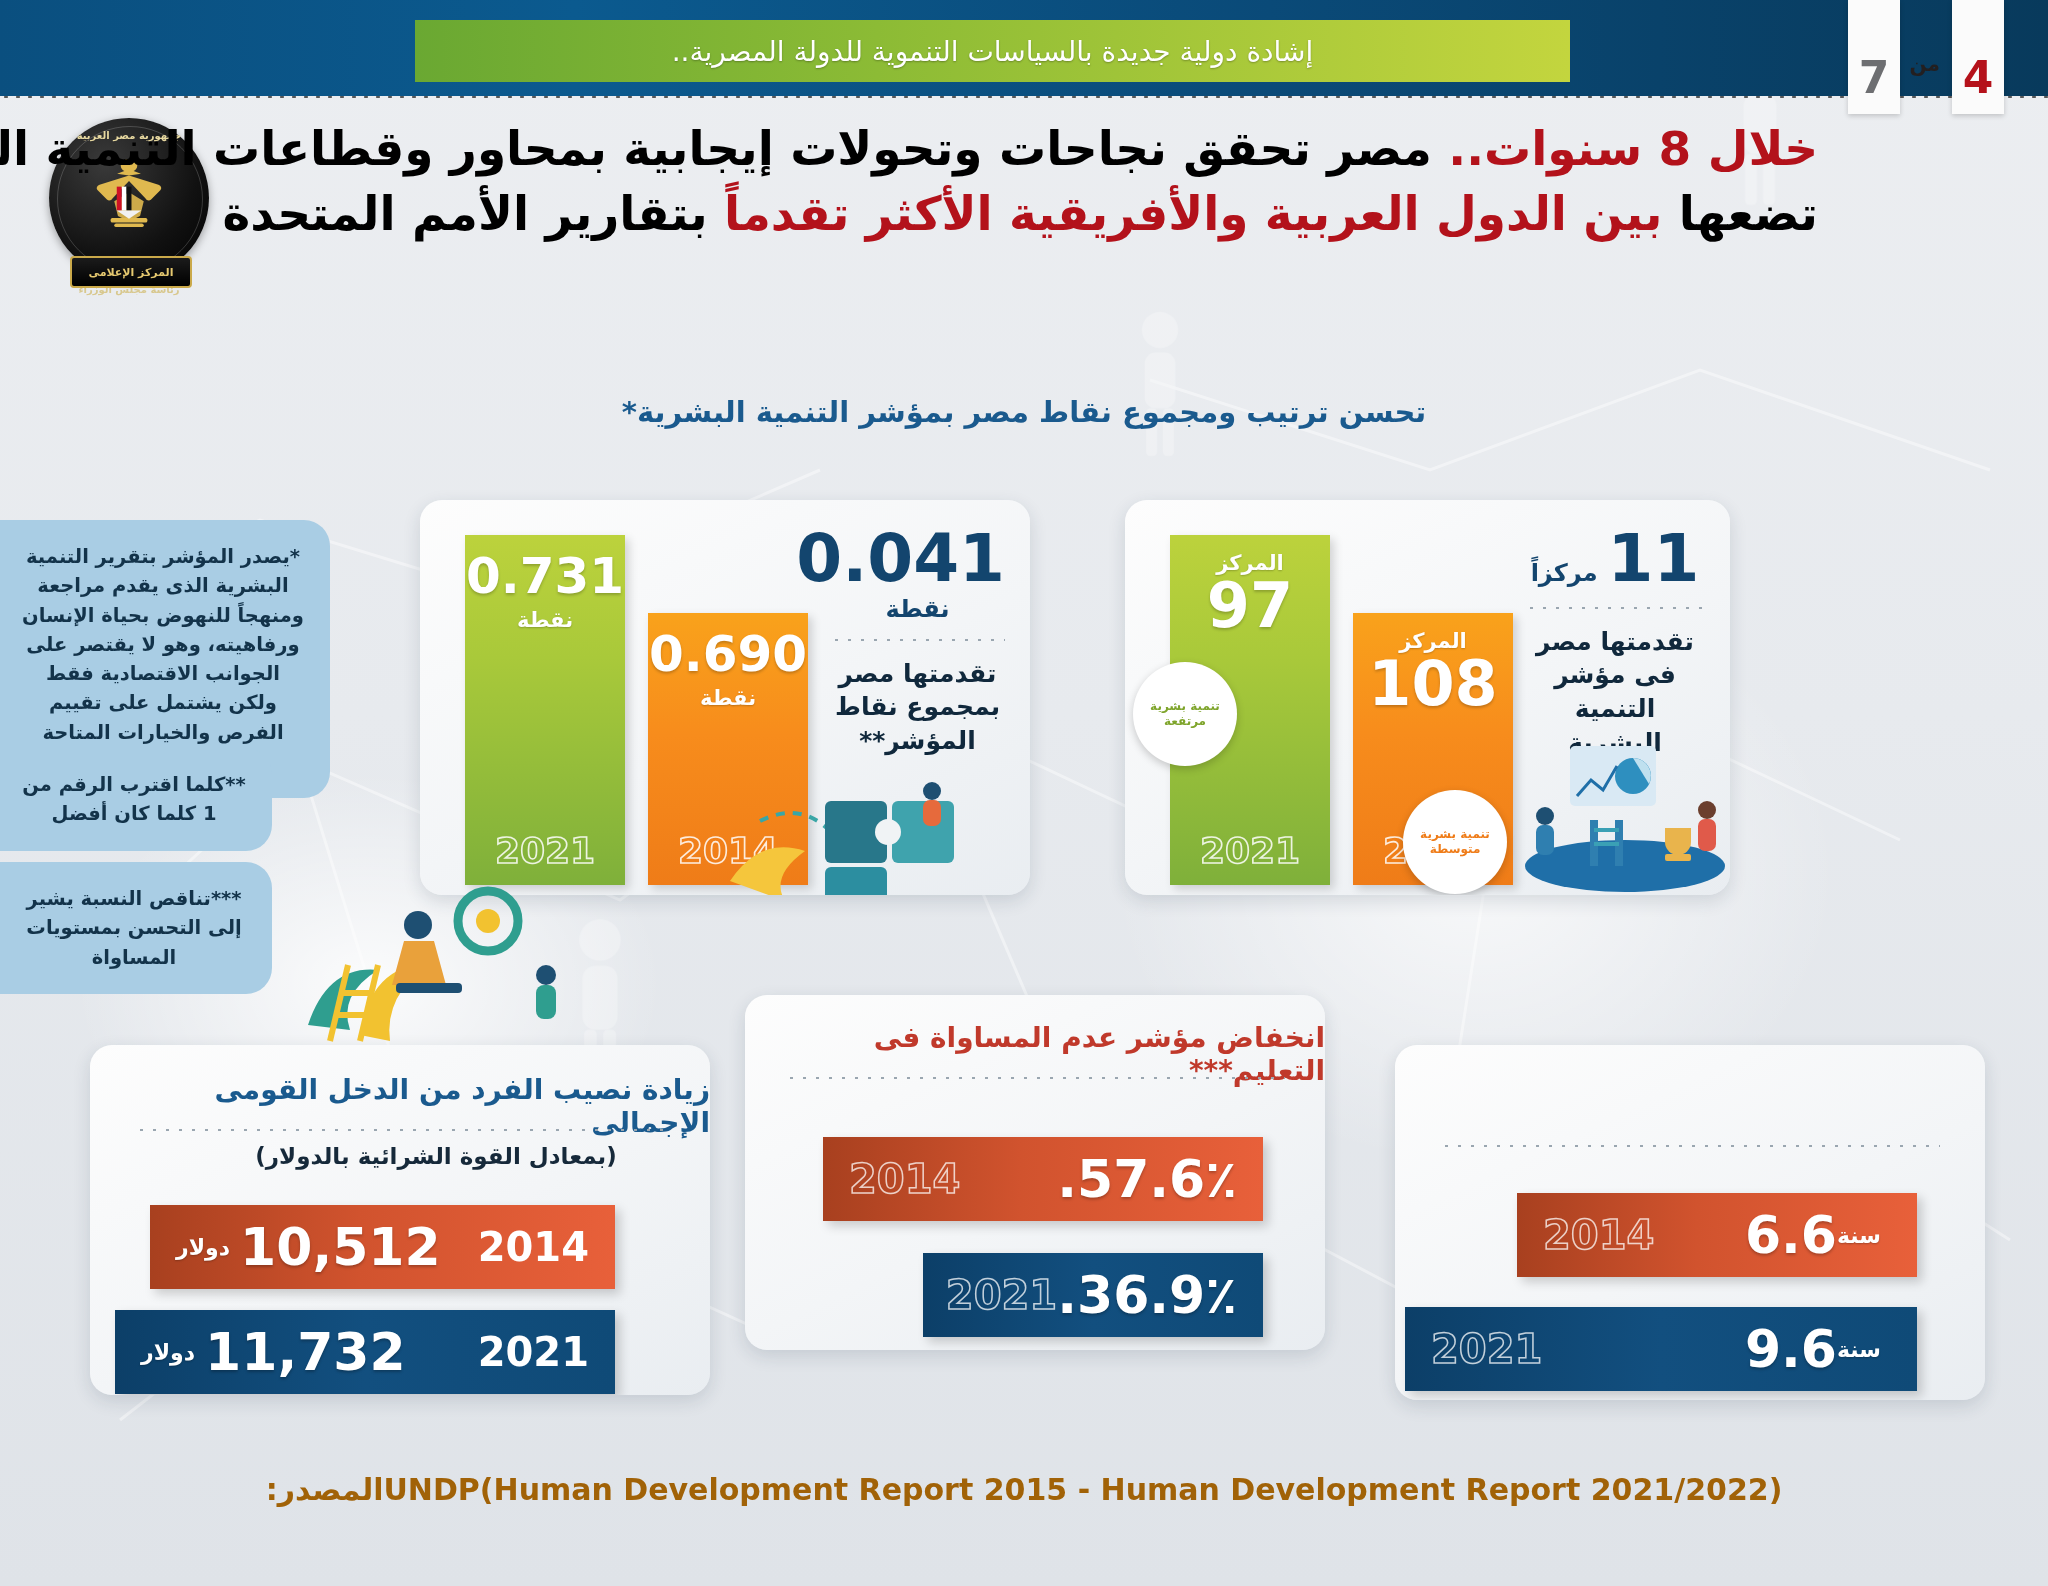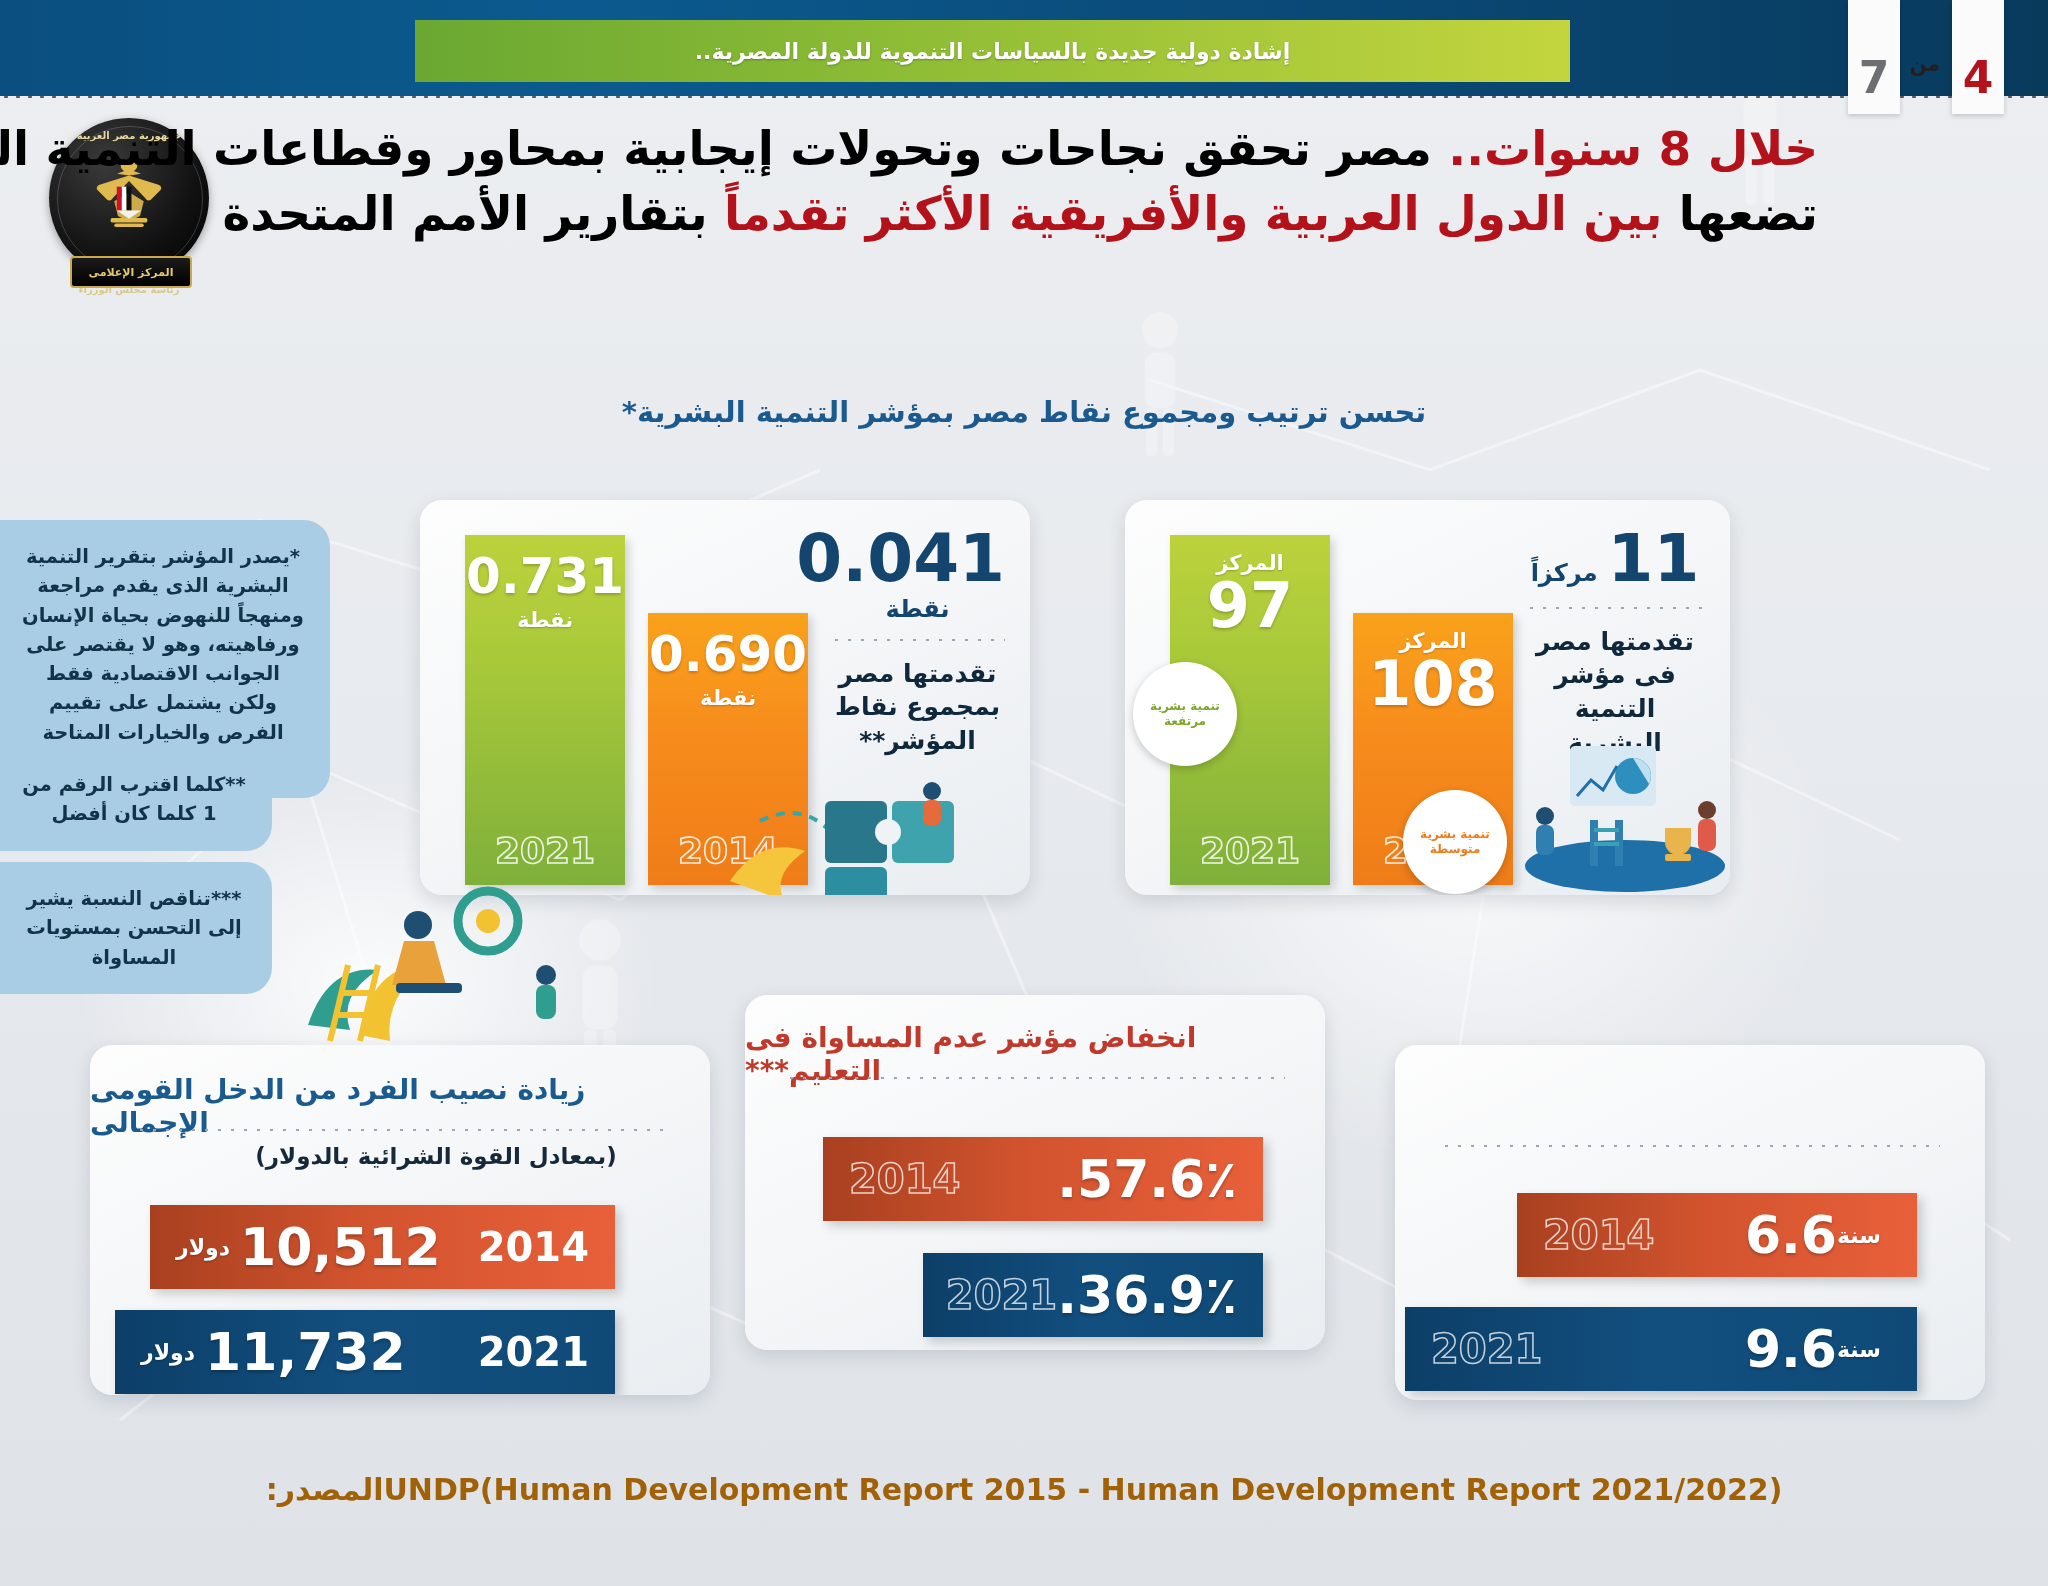--- a/index.html
+++ b/index.html
@@ -22,21 +22,21 @@
 
   
   .topbar{position:absolute;left:0;top:0;width:100%;height:96px;
     background:linear-gradient(90deg,#0a4f7f 0%,#0b5a8f 28%,#0a4a78 62%,#083a5c 100%);}
   .dotline{position:absolute;left:0;top:92px;width:100%;height:10px;
     background-image:radial-gradient(#3c3c3c 1.6px, transparent 1.7px);
     background-size:12px 10px;background-repeat:repeat-x;opacity:.85;}
   .greenbar{position:absolute;left:415px;top:20px;width:1155px;height:62px;
     background:linear-gradient(90deg,#6aa832 0%,#8cbb35 40%,#c3d53e 100%);
     display:flex;align-items:center;justify-content:center;}
-  .greenbar .t{color:#fff;font-size:22px;font-weight:bold;letter-spacing:.2px;
+  .greenbar .t{color:#fff;font-size:28px;font-weight:normal;letter-spacing:.2px;
     text-shadow:0 1px 2px rgba(0,0,0,.28);}
 
   .pagebox{position:absolute;top:0;background:#fbfbfb;width:52px;height:100px;
     display:flex;align-items:flex-end;justify-content:center;padding-bottom:14px;
     box-shadow:0 2px 5px rgba(0,0,0,.18);}
   .pagebox.cur{right:44px;}
   .pagebox.tot{right:148px;}
   .pagebox .n{font-size:44px;font-weight:bold;line-height:1;}
   .pagebox.cur .n{color:#b5121b;}
   .pagebox.tot .n{color:#6d6e71;}
@@ -111,21 +111,21 @@
 
   .statside{position:absolute;text-align:center;}
   .statside .num{color:#13456e;font-size:66px;font-weight:bold;line-height:.95;}
   .statside .nunit{color:#13456e;font-size:24px;font-weight:bold;margin-top:4px;}
   .statside .dots{height:10px;margin:12px auto 12px;width:100%;
     background-image:radial-gradient(#9aa6b0 1.7px,transparent 1.8px);
     background-size:13px 10px;background-repeat:repeat-x;}
   .statside .desc{color:#10283c;font-size:25px;font-weight:bold;line-height:1.35;}
 
   
-  .cardtitle{position:absolute;left:0;width:100%;text-align:left;font-size:28px;font-weight:bold;}
+  .cardtitle{position:absolute;left:0;width:100%;text-align:right;font-size:28px;font-weight:bold;}
   .cardtitle.blue{color:#1a5a8e;}
   .cardtitle.red{color:#c0392b;}
   .cdots{position:absolute;height:10px;
     background-image:radial-gradient(#9aa6b0 1.7px,transparent 1.8px);
     background-size:13px 10px;background-repeat:repeat-x;}
   .cardsub{position:absolute;left:0;width:100%;text-align:center;font-size:23px;font-weight:bold;color:#16293a;}
 
   .hbar{position:absolute;height:84px;display:flex;align-items:center;box-sizing:border-box;
     box-shadow:5px 5px 10px rgba(0,0,0,.18);}
   .hbar.red{background:linear-gradient(90deg,#a8401f 0%,#d1532e 45%,#e8603a 100%);}

